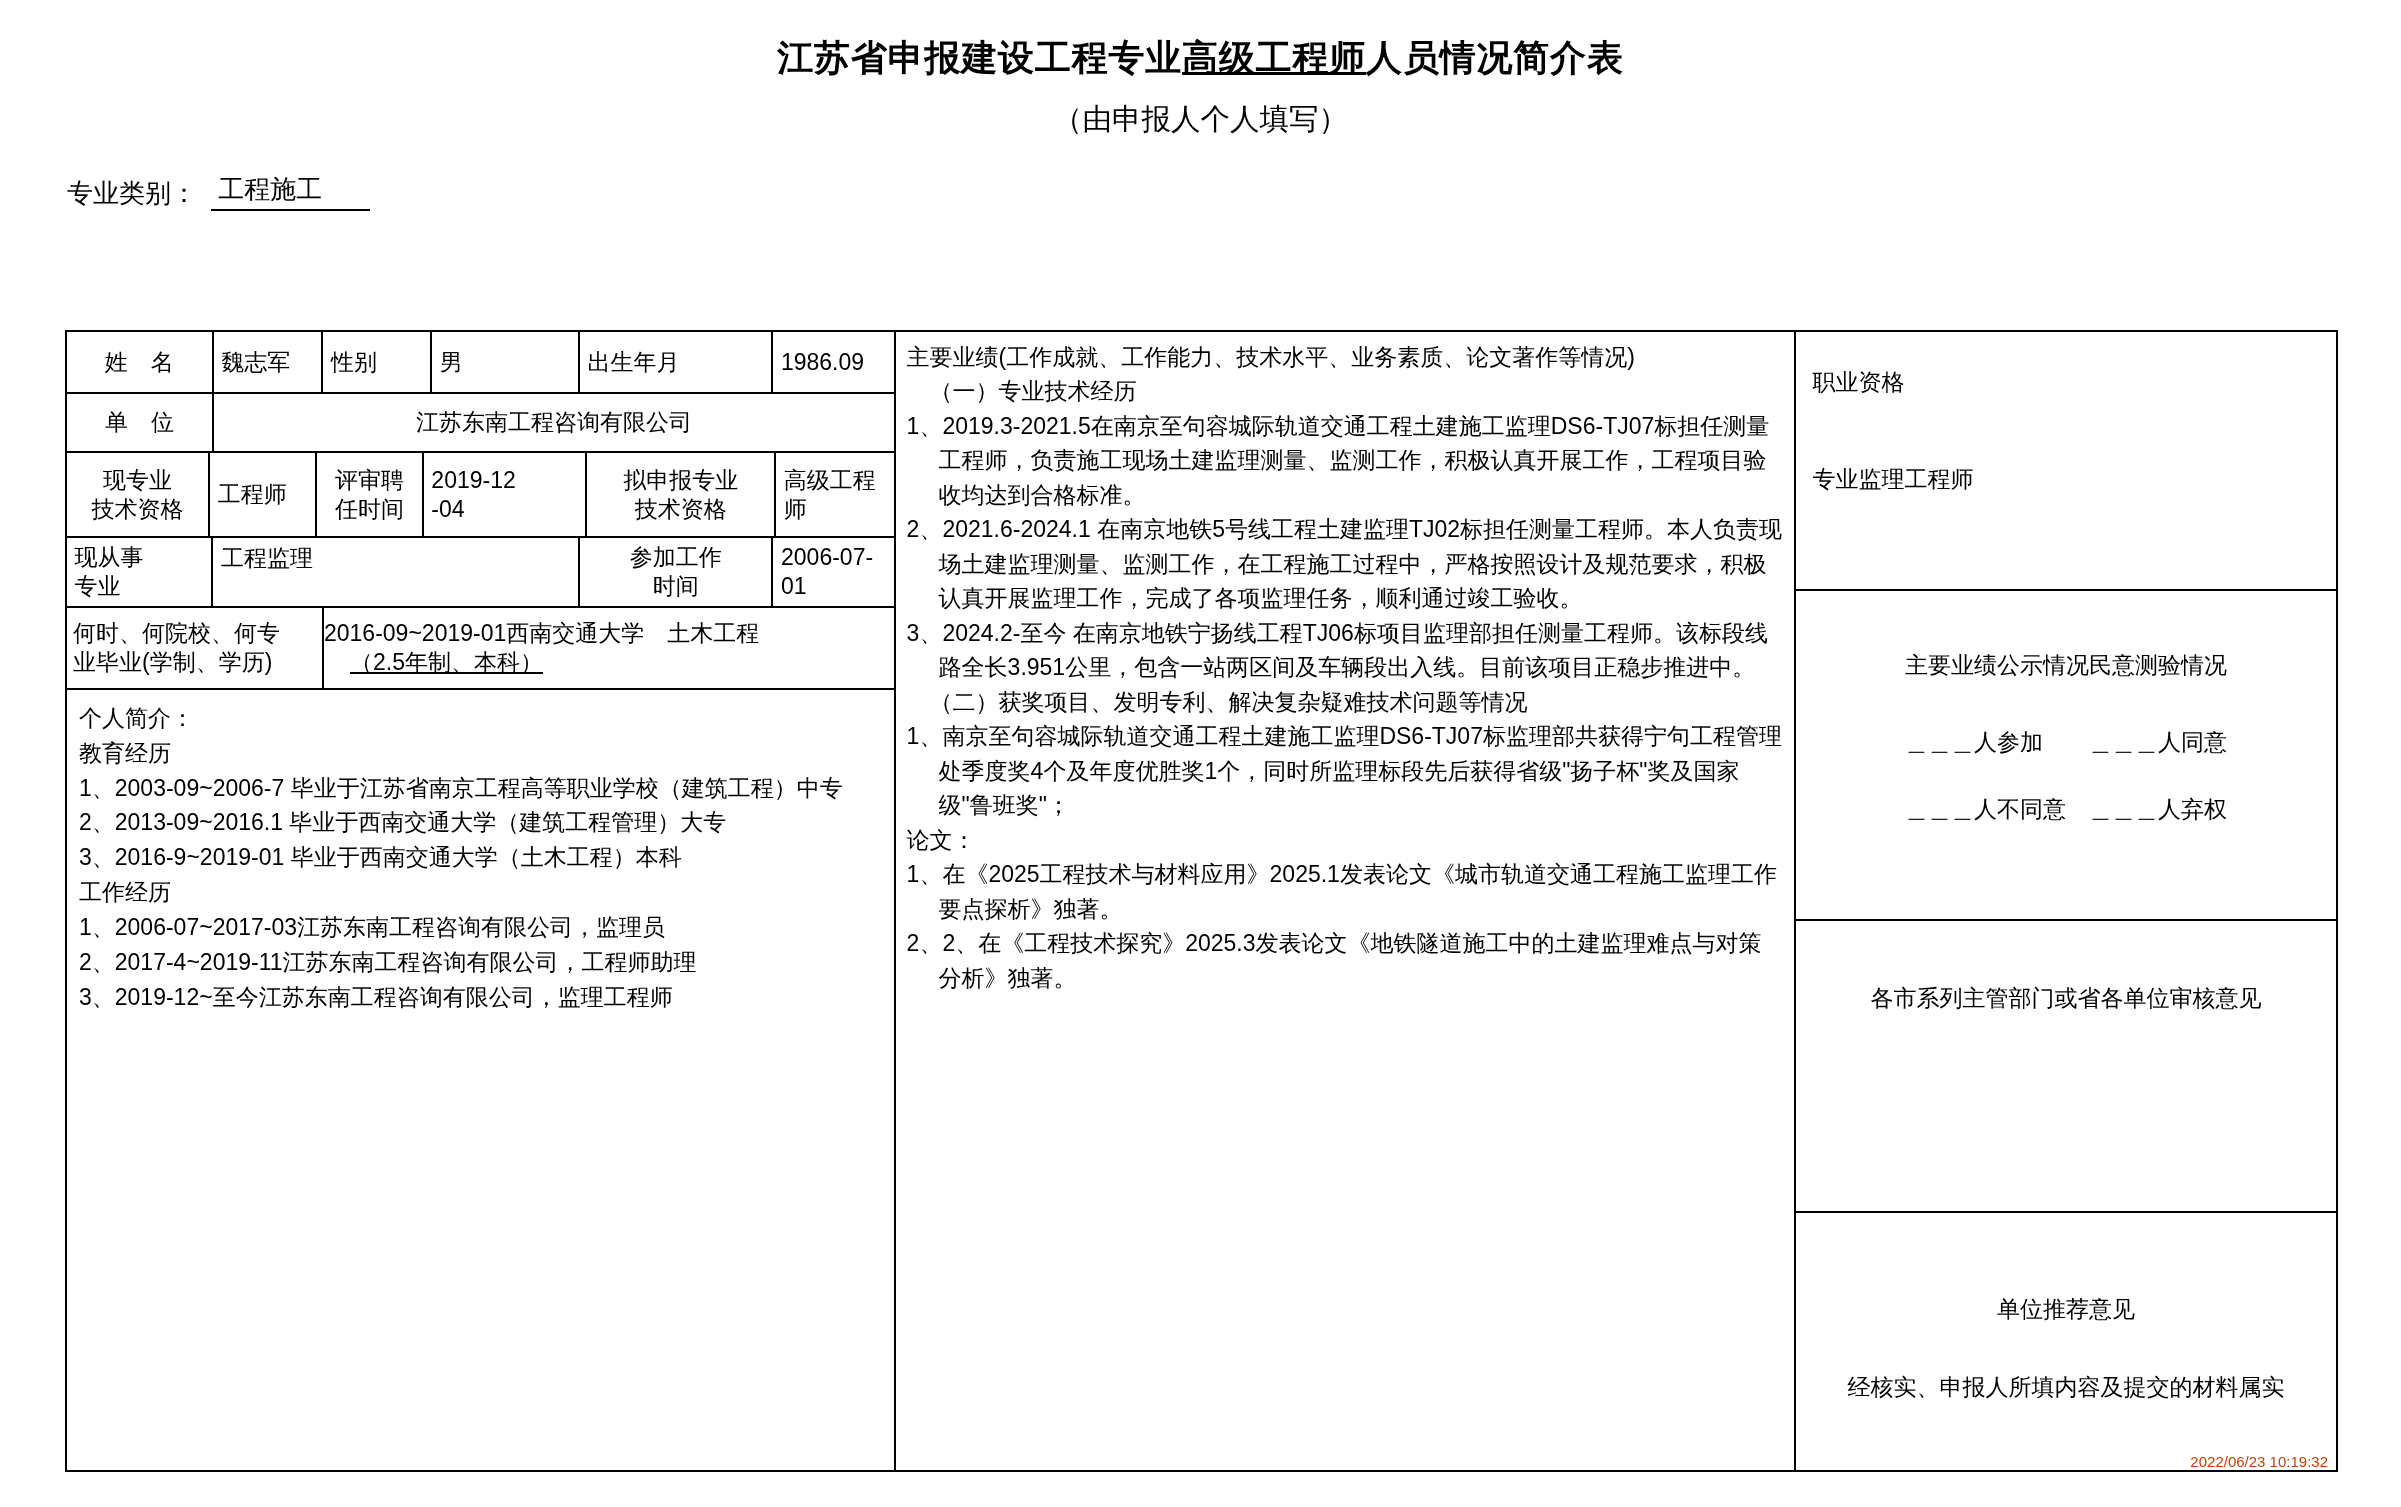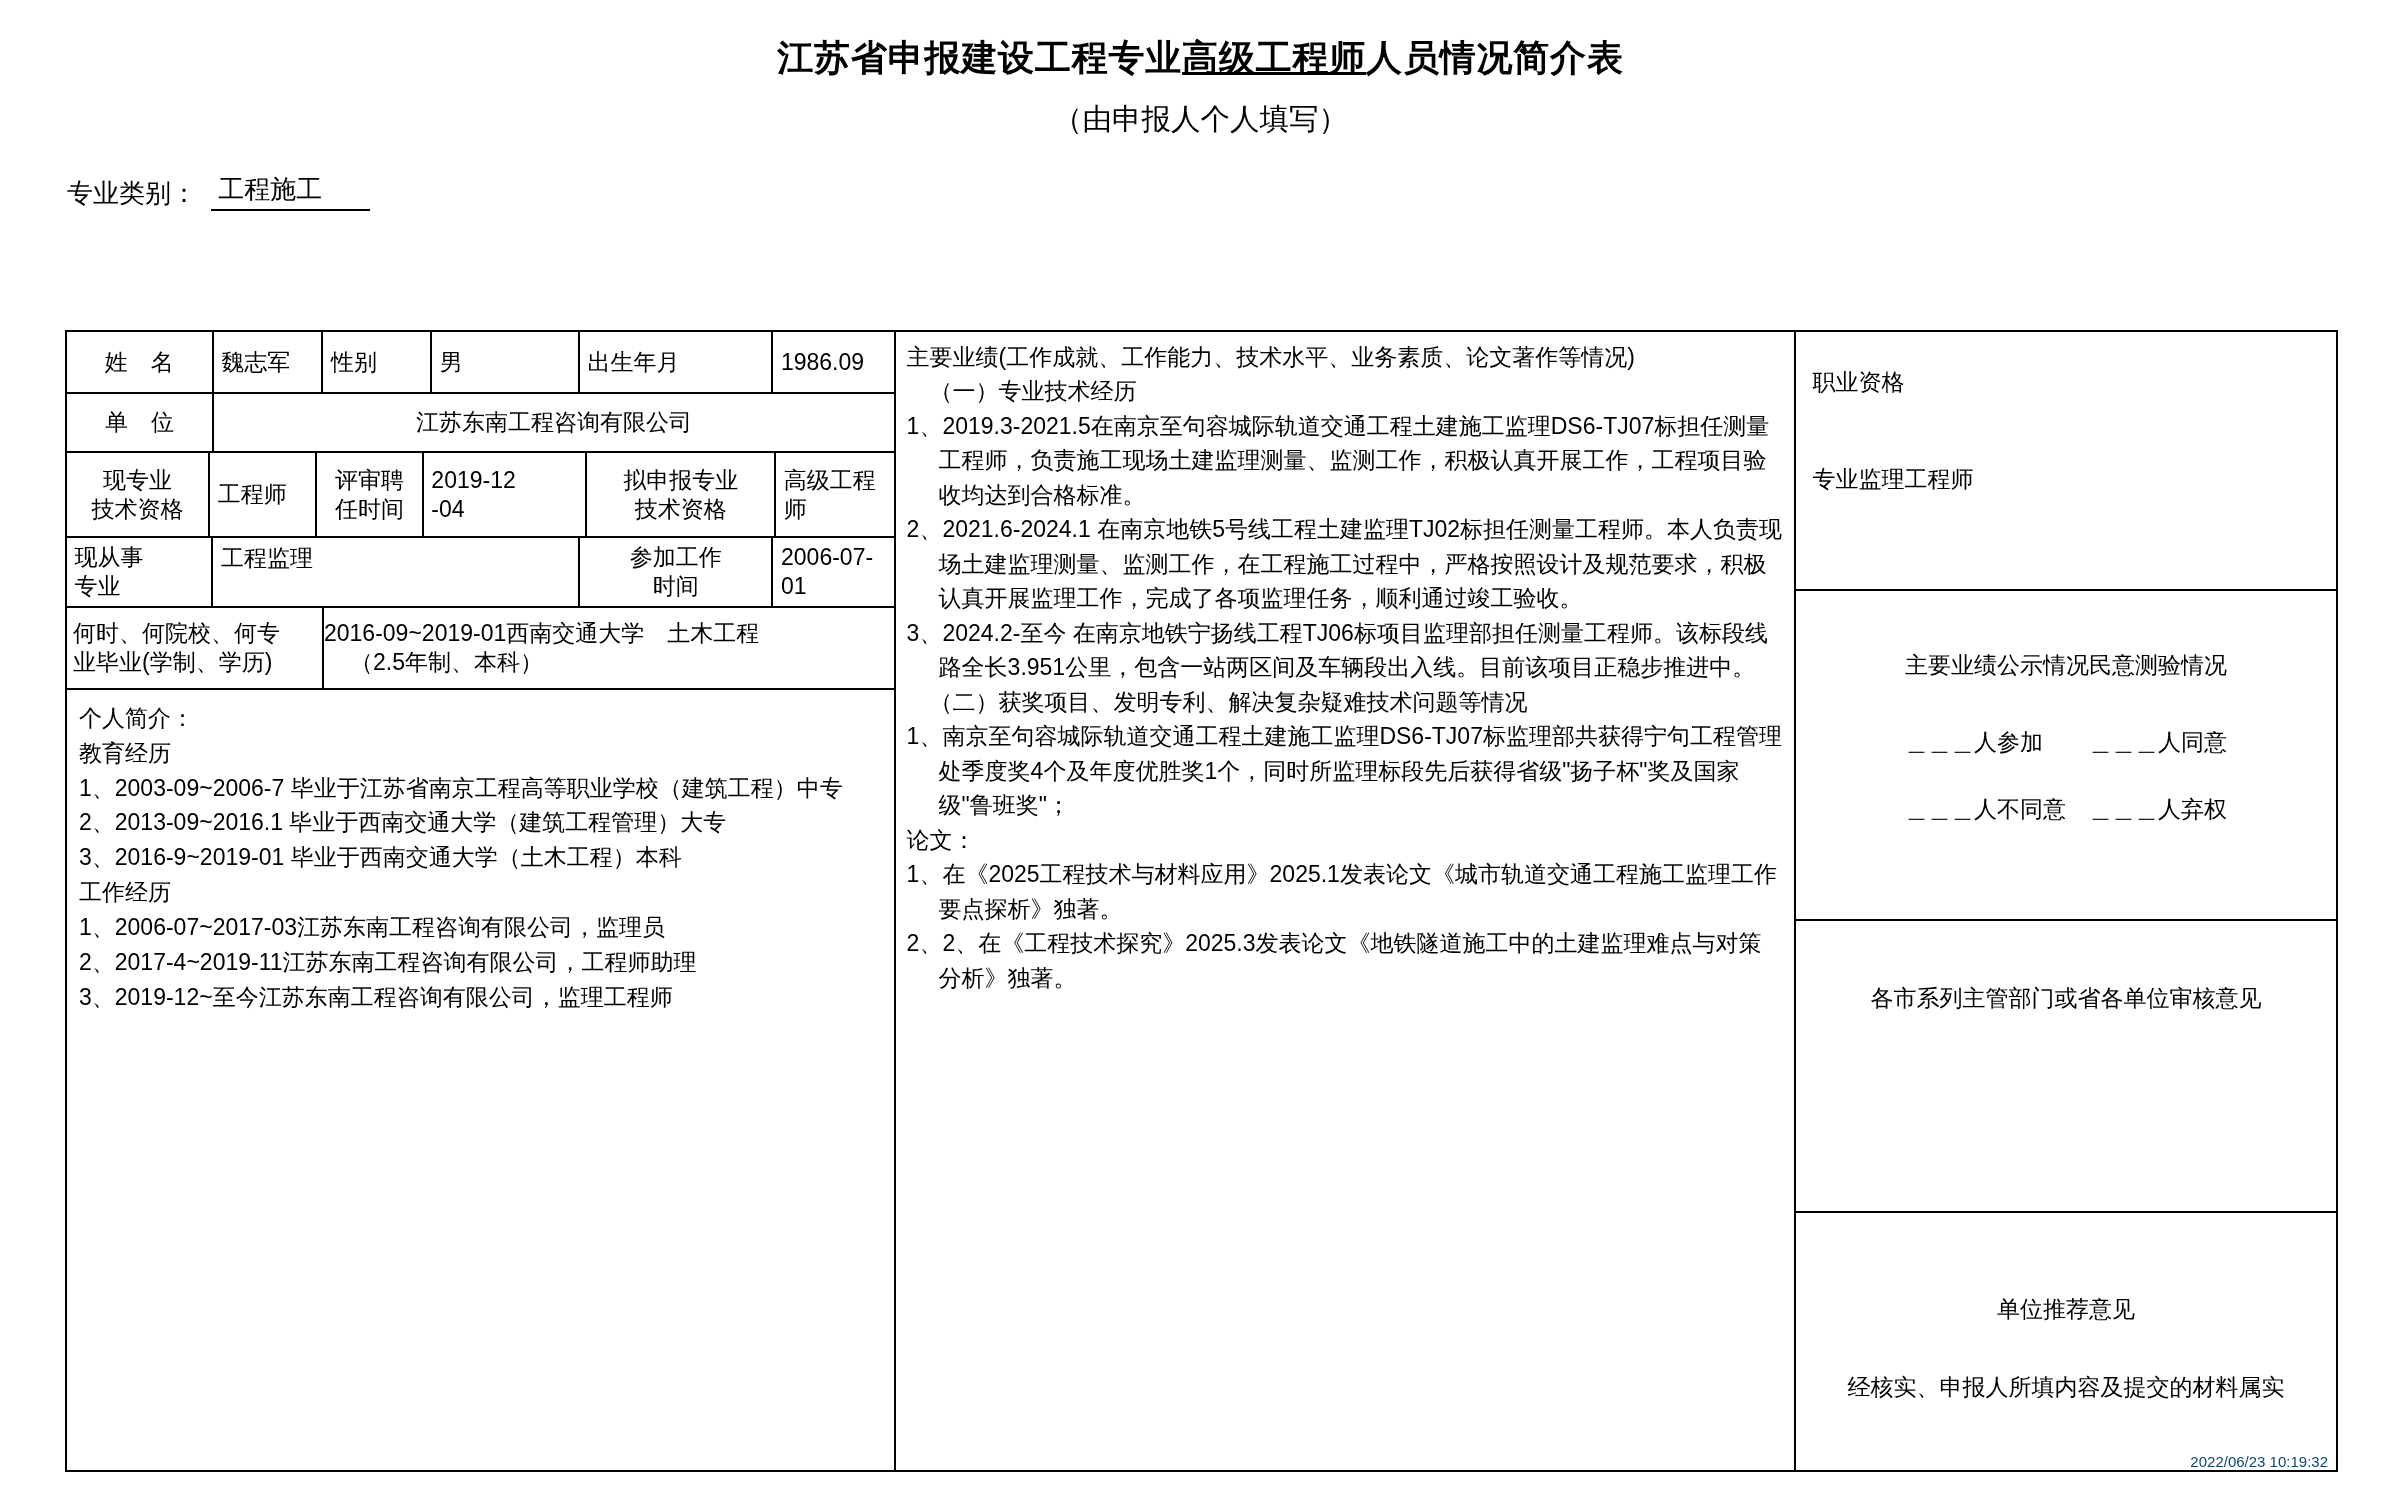--- a/index.html
+++ b/index.html
@@ -174,21 +174,21 @@
   .rb3 .t2 { margin-top: 42px; text-align: center; }
   .rb4 .t1 { margin-top: 48px; }
   .qual-1 { margin-top: 21px; }
   .qual-2 { margin-top: 61px; }
 
   .timestamp {
     position: absolute;
     right: 73px;
     bottom: 73px;
     font-size: 15px;
-    color: #0c4a6e;
+    color: #c2410c;
   }
 </style>
 </head>
 <body>
 
 <div class="page">
 
   <div class="doc-title">
     <span>江苏省申报建设工程专业</span><span class="ul">高级工程师</span><span>人员情况简介表</span>
   </div>
@@ -257,21 +257,21 @@
         </div>
       </div>
 
       <div class="lrow r5">
         <div class="cell two-line w-grad-lbl" style="align-items:flex-start; padding-left:6px; padding-right:3px;">
           <span>何时、何院校、何专</span>
           <span>业毕业(学制、学历)</span>
         </div>
         <div class="cell two-line w-grad-val" style="align-items:flex-start; padding-left:0;">
           <span>2016-09~2019-01西南交通大学　土木工程</span>
-          <span style="padding-left:26px;">（2.5年制、本科）</span>
+          <span style="padding-left:26px;text-decoration:underline;">（2.5年制、本科）</span>
         </div>
       </div>
 
       <div class="bio">
         <p>个人简介：</p>
         <p>教育经历</p>
         <p class="hang">1、2003-09~2006-7 毕业于江苏省南京工程高等职业学校（建筑工程）中专</p>
         <p class="hang">2、2013-09~2016.1 毕业于西南交通大学（建筑工程管理）大专</p>
         <p class="hang">3、2016-9~2019-01 毕业于西南交通大学（土木工程）本科</p>
         <p>工作经历</p>

